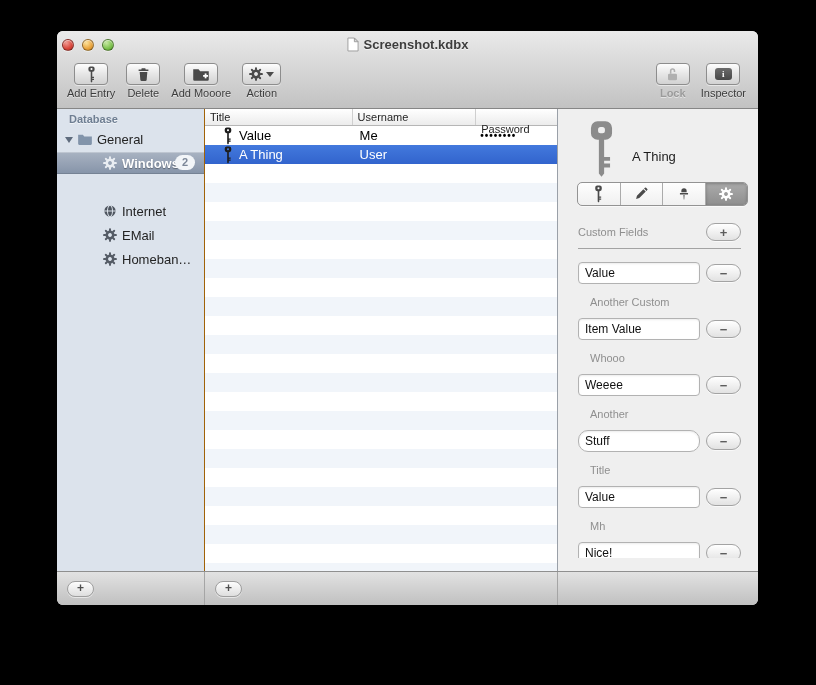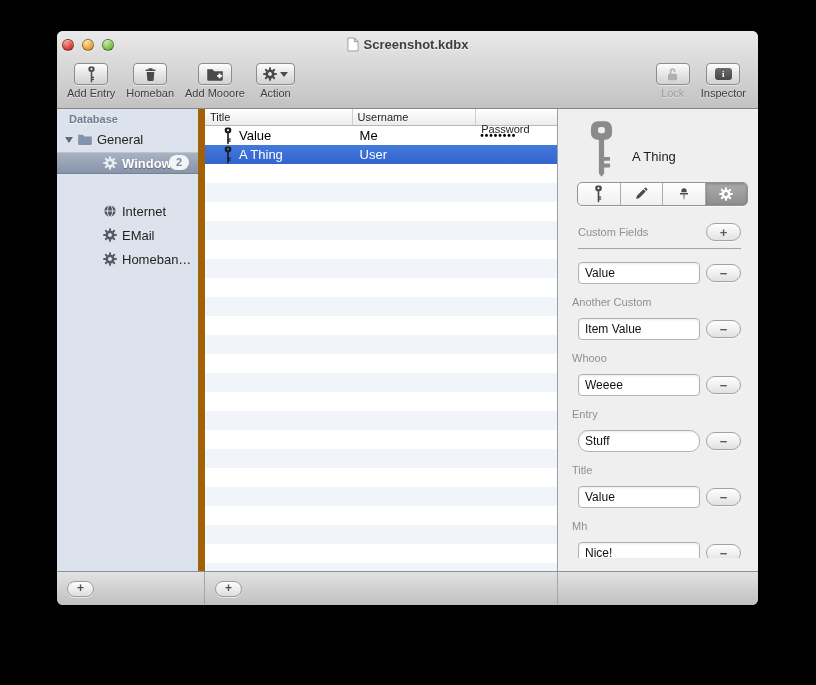--- a/index.html
+++ b/index.html
@@ -35,28 +35,28 @@
   .tb-item{display:flex;flex-direction:column;align-items:center;gap:2px;cursor:default;}
   .tb-btn{
     height:22px;min-width:34px;padding:0 6px;box-sizing:border-box;border-radius:4px;
     border:1px solid #8d8d8d;display:flex;align-items:center;justify-content:center;gap:3px;
     background:linear-gradient(180deg,#fdfdfd,#e6e6e6 50%,#d2d2d2);
     box-shadow:0 1px 0 rgba(255,255,255,.5);
     color:#4a4a4a;
   }
   .tb-label{font-size:11px;color:#3c3c3c;text-shadow:0 1px 0 rgba(255,255,255,.5);}
   .tb-item.disabled .tb-btn{color:#b0b0b0;}
-  .tb-item.disabled .tb-label{color:#9b9b9b;}
+  .tb-item.disabled .tb-label{color:#9b9b9b;font-weight:bold;}
   .caret-down{width:0;height:0;border:4px solid transparent;border-top:5px solid #4c4c4c;margin-top:4px;}
   .info-chip{width:17px;height:12px;border-radius:3px;background:linear-gradient(#6b6b6b,#474747);color:#fff;
     font-size:9px;font-weight:bold;display:flex;align-items:center;justify-content:center;font-family:"Liberation Serif","DejaVu Serif",serif;}
   
   .content{position:absolute;left:0;top:78px;right:0;height:463px;display:flex;}
   
-  .sidebar{position:relative;width:148px;box-sizing:border-box;background:#dce3ec;border-right:7px solid #a16207;}
+  .sidebar{position:relative;width:148px;box-sizing:border-box;background:#dce3ec;border-right:1px solid #a16207;}
   .sb-header{position:absolute;left:12px;top:4px;font-size:11px;font-weight:bold;color:#6e7e92;text-shadow:0 1px 0 rgba(255,255,255,.6);}
   .sb-row{position:absolute;left:0;right:0;height:22px;display:flex;align-items:center;font-size:13px;color:#232323;cursor:default;}
   .sb-row .tri{width:0;height:0;border:4px solid transparent;border-top:6px solid #5f6c7d;margin:5px 4px 0 8px;}
   .sb-row .ic{display:flex;align-items:center;justify-content:center;}
   .sb-row.child{padding-left:46px;box-sizing:border-box;}
   .sb-row.child .ic{margin-right:5px;}
   .sb-row.selected{
     background:linear-gradient(180deg,#a9b3c2,#8593a8);
     box-shadow:inset 0 1px 0 rgba(255,255,255,.25),inset 0 -1px 0 rgba(0,0,0,.12);
     color:#fff;font-weight:bold;text-shadow:0 1px 1px rgba(0,0,0,.35);
@@ -84,21 +84,21 @@
   .insp-clip{position:absolute;left:0;top:0;width:100%;height:449px;overflow:hidden;}
   .insp-key{position:absolute;left:29px;top:11px;color:#8b8b8b;}
   .insp-title{position:absolute;left:74px;top:40px;font-size:13px;color:#1c1c1c;}
   .segmented{position:absolute;left:19px;top:73px;width:171px;height:24px;display:flex;
     border:1px solid #939393;border-radius:5px;overflow:hidden;box-sizing:border-box;
     background:linear-gradient(#fefefe,#f0f0f0);box-shadow:0 1px 0 rgba(255,255,255,.6);}
   .seg{flex:1;display:flex;align-items:center;justify-content:center;border-left:1px solid #ababab;color:#4a4a4a;cursor:default;}
   .seg:first-child{border-left:none;}
   .seg.selected{background:linear-gradient(#ababab,#8e8e8e);color:#fff;box-shadow:inset 0 1px 3px rgba(0,0,0,.25);}
   .cf-label{position:absolute;left:20px;top:117px;font-size:11px;color:#8f8f8f;}
-  .fld-label{position:absolute;left:14px;font-size:11px;color:#8f8f8f;}
+  .fld-label{position:absolute;left:32px;font-size:11px;color:#8f8f8f;}
   .divider{position:absolute;left:20px;width:163px;top:139px;border-top:1px solid #a3a3a3;}
   .pill{
     position:absolute;left:148px;width:35px;height:18px;border-radius:9px;border:1px solid #a3a3a3;
     background:linear-gradient(#ffffff,#e2e2e2);color:#5d5d5d;font-size:13px;font-weight:bold;line-height:15px;
     text-align:center;box-sizing:border-box;box-shadow:0 1px 0 rgba(255,255,255,.6);padding:0;cursor:default;
     font-family:"Liberation Sans","DejaVu Sans",sans-serif;
   }
   .cf-input{
     position:absolute;left:20px;width:122px;height:22px;box-sizing:border-box;border:1px solid #b2b2b2;
     border-radius:4px;background:#fff;font-size:12px;color:#101010;padding:0 6px;outline:none;
@@ -184,21 +184,21 @@
               </svg>
             </span>
           <span class="tb-label">Add Entry</span>
         </div>
         <div class="tb-item">
           <span class="tb-btn">
               <svg class="use" width="15" height="15" viewBox="0 0 20 20">
                 <use href="#i-trash"></use>
               </svg>
             </span>
-          <span class="tb-label">Homeban</span>
+          <span class="tb-label">Delete</span>
         </div>
         <div class="tb-item">
           <span class="tb-btn">
             <svg class="use" width="18" height="15" viewBox="0 0 22 18">
               <path d="M1.5,2.5 h6.5 l2,2.5 h10.5 v10 a1.5,1.5 0 0 1 -1.5,1.5 h-16 a1.5,1.5 0 0 1 -1.5,-1.5 z" fill="#4a4a4a"></path>
               <rect x="13.6" y="9.6" width="6" height="2.2" fill="#ffffff"></rect>
               <rect x="15.5" y="7.7" width="2.2" height="6" fill="#ffffff"></rect>
             </svg>
           </span>
           <span class="tb-label">Add Mooore</span>
@@ -360,21 +360,21 @@
         <button class="pill" style="top:155px;">−</button>
 
         <div class="fld-label" style="top:187px;">Another Custom</div>
         <input class="cf-input" style="top: 209px;" value="Item Value">
         <button class="pill" style="top:211px;">−</button>
 
         <div class="fld-label" style="top:243px;text-align:center;">Whooo</div>
         <input class="cf-input" style="top: 265px;" value="Weeee">
         <button class="pill" style="top:267px;">−</button>
 
-        <div class="fld-label" style="top:299px;">Entry</div>
+        <div class="fld-label" style="top:299px;">Another</div>
         <input class="cf-input" style="top: 321px; border-radius: 10px;" value="Stuff">
         <button class="pill" style="top:323px;">−</button>
 
         <div class="fld-label" style="top:355px;">Title</div>
         <input class="cf-input" style="top: 377px;" value="Value">
         <button class="pill" style="top:379px;">−</button>
 
         <div class="fld-label" style="top:411px;">Mh</div>
         <input class="cf-input" style="top: 433px;" value="Nice!">
         <button class="pill" style="top:435px;">−</button>

